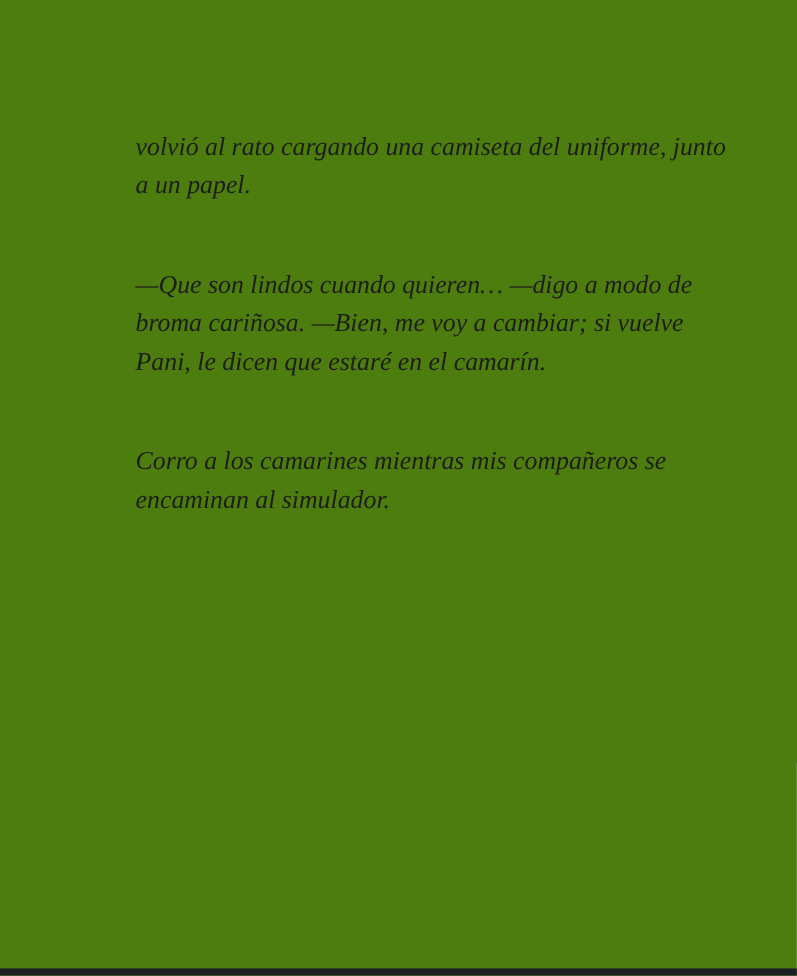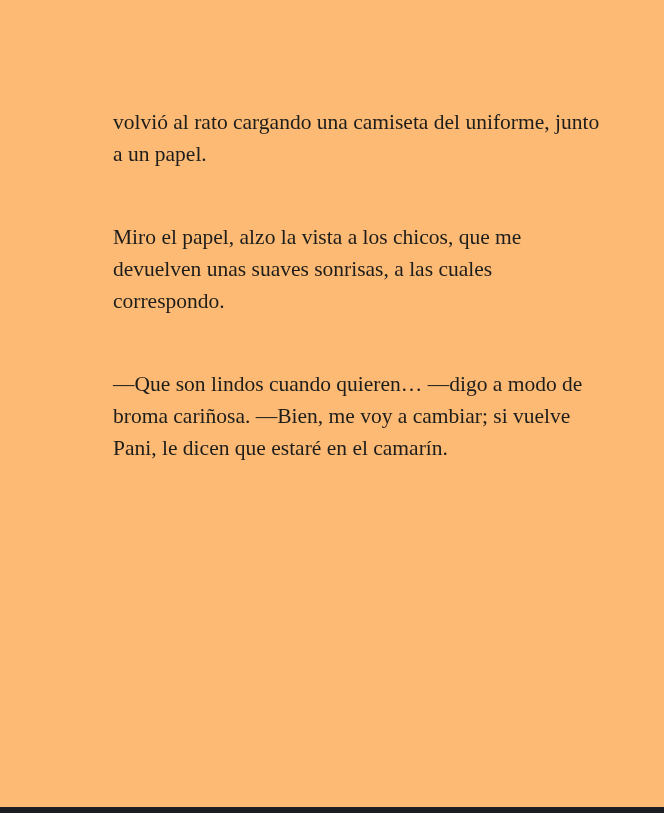--- a/index.html
+++ b/index.html
@@ -38,20 +38,20 @@
     position: absolute;
     left: 0;
     bottom: 0;
     width: 664px;
     height: 6px;
   }
 </style>
 </head>
 <body>
 
-<div class="page" style="background: #fdba74;">
+<div class="page" style="background: #4d7c0f; font-style: italic;">
   <div class="text-block" style="color: rgb(29, 29, 27);">
       <p>volvió al rato cargando una camiseta del uniforme, junto<br>a un papel.</p>
-      <p>Miro el papel, alzo la vista a los chicos, que me<br>devuelven unas suaves sonrisas, a las cuales<br>correspondo.</p>
       <p>—Que son lindos cuando quieren… —digo a modo de<br>broma cariñosa. —Bien, me voy a cambiar; si vuelve<br>Pani, le dicen que estaré en el camarín.</p>
+      <p>Corro a los camarines mientras mis compañeros se<br>encaminan al simulador.</p>
     </div>
   <div class="bottom-bar" style="background: rgb(27, 30, 35);"></div>
 </div>
 
 </body></html>

